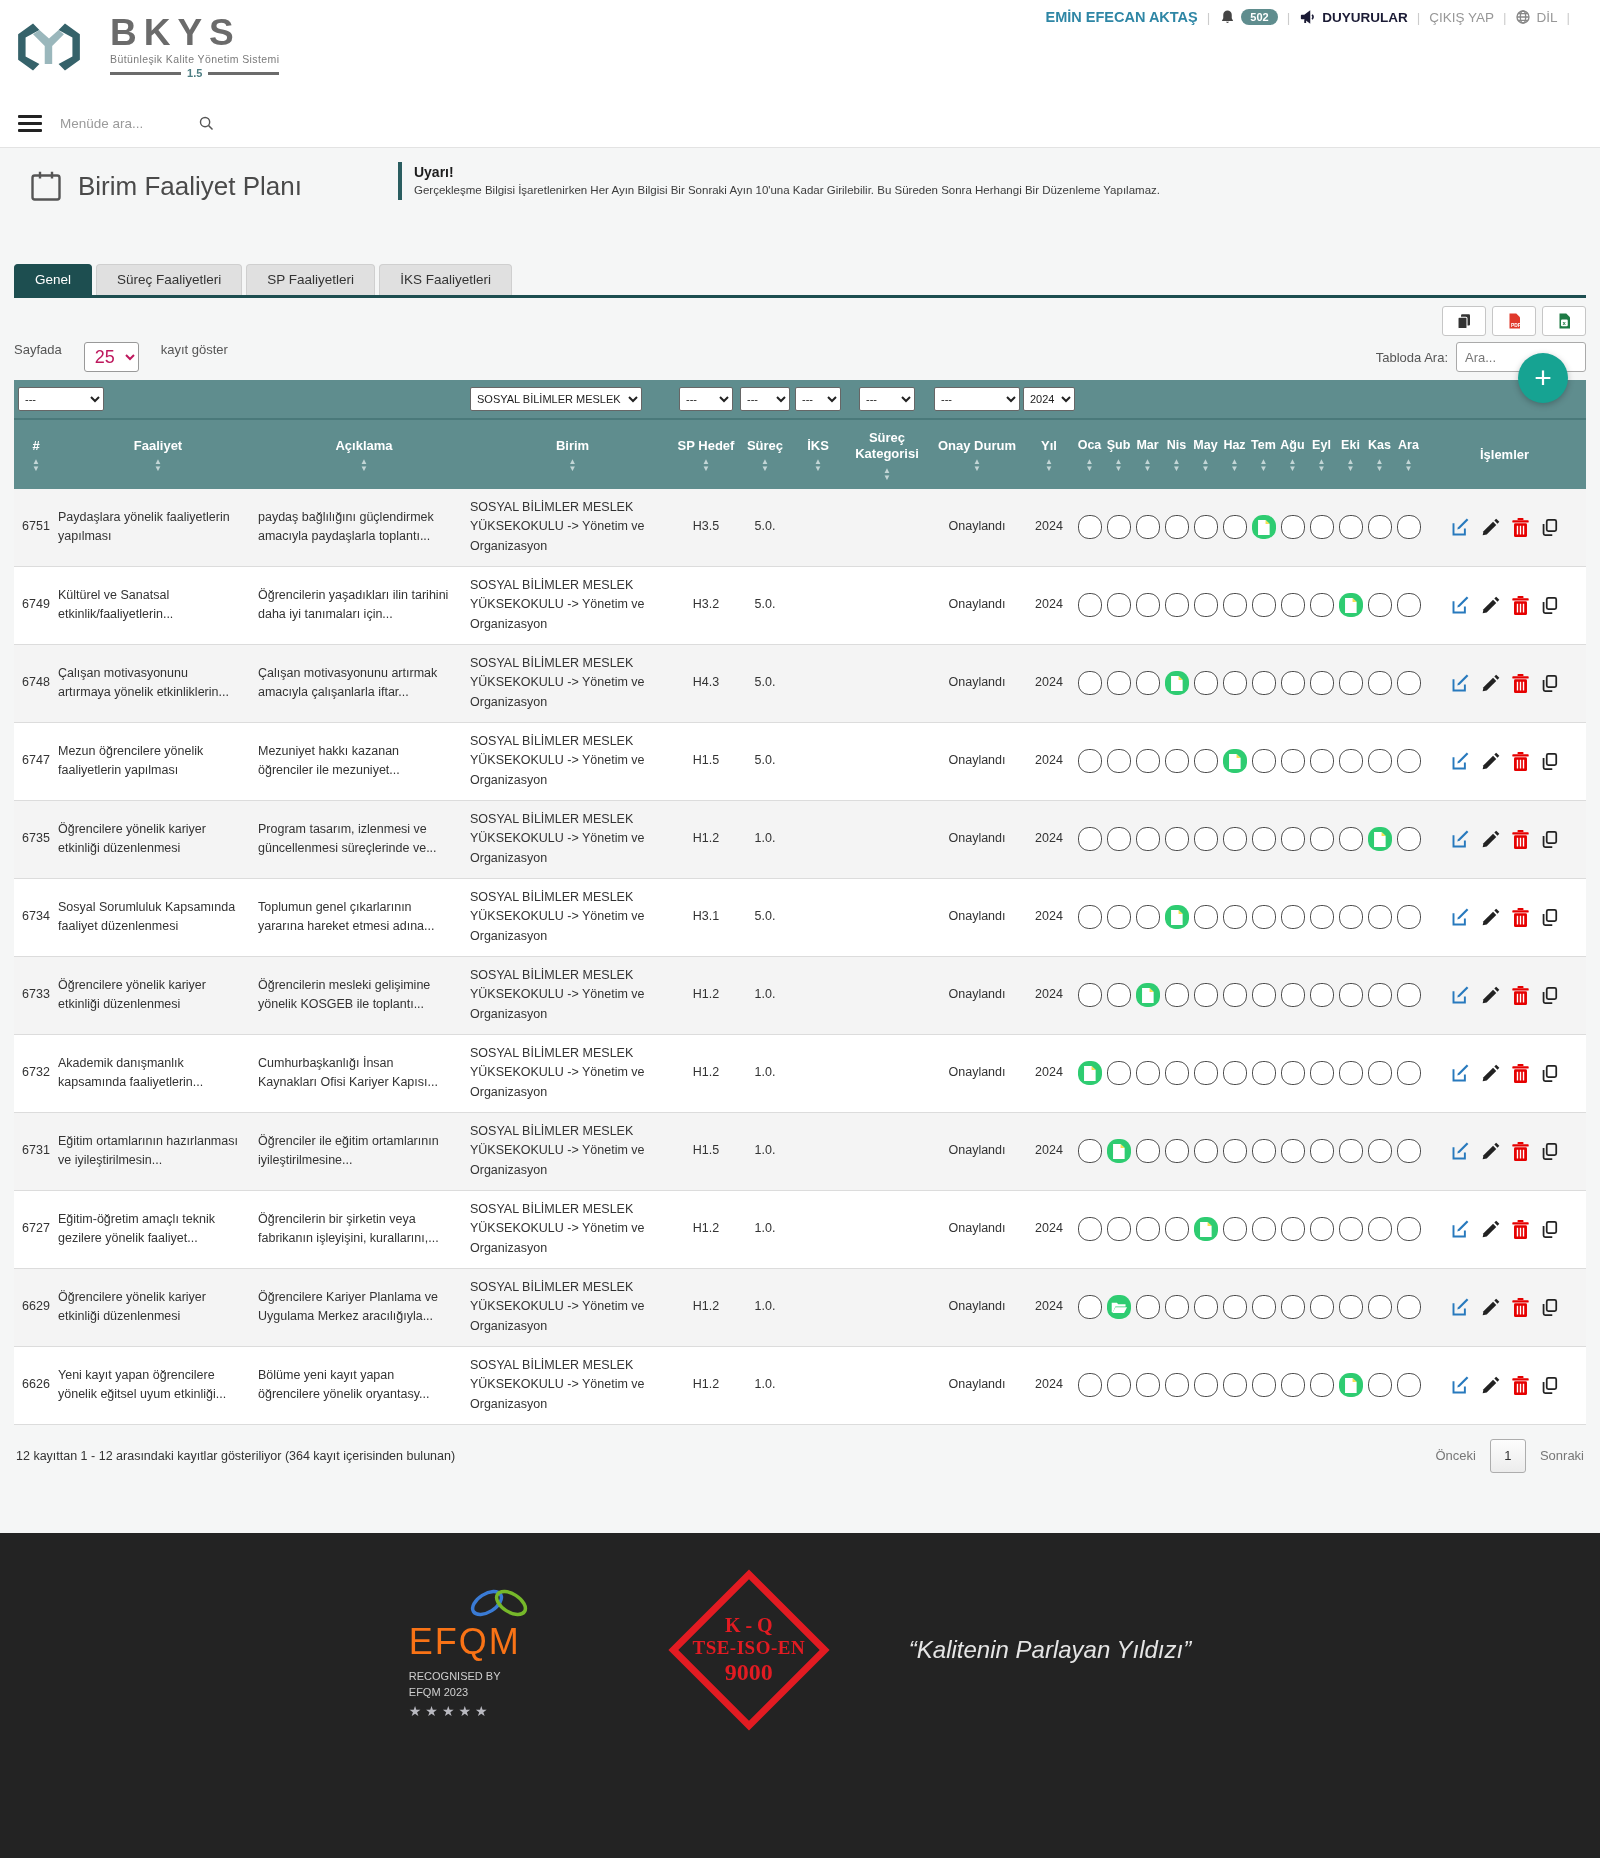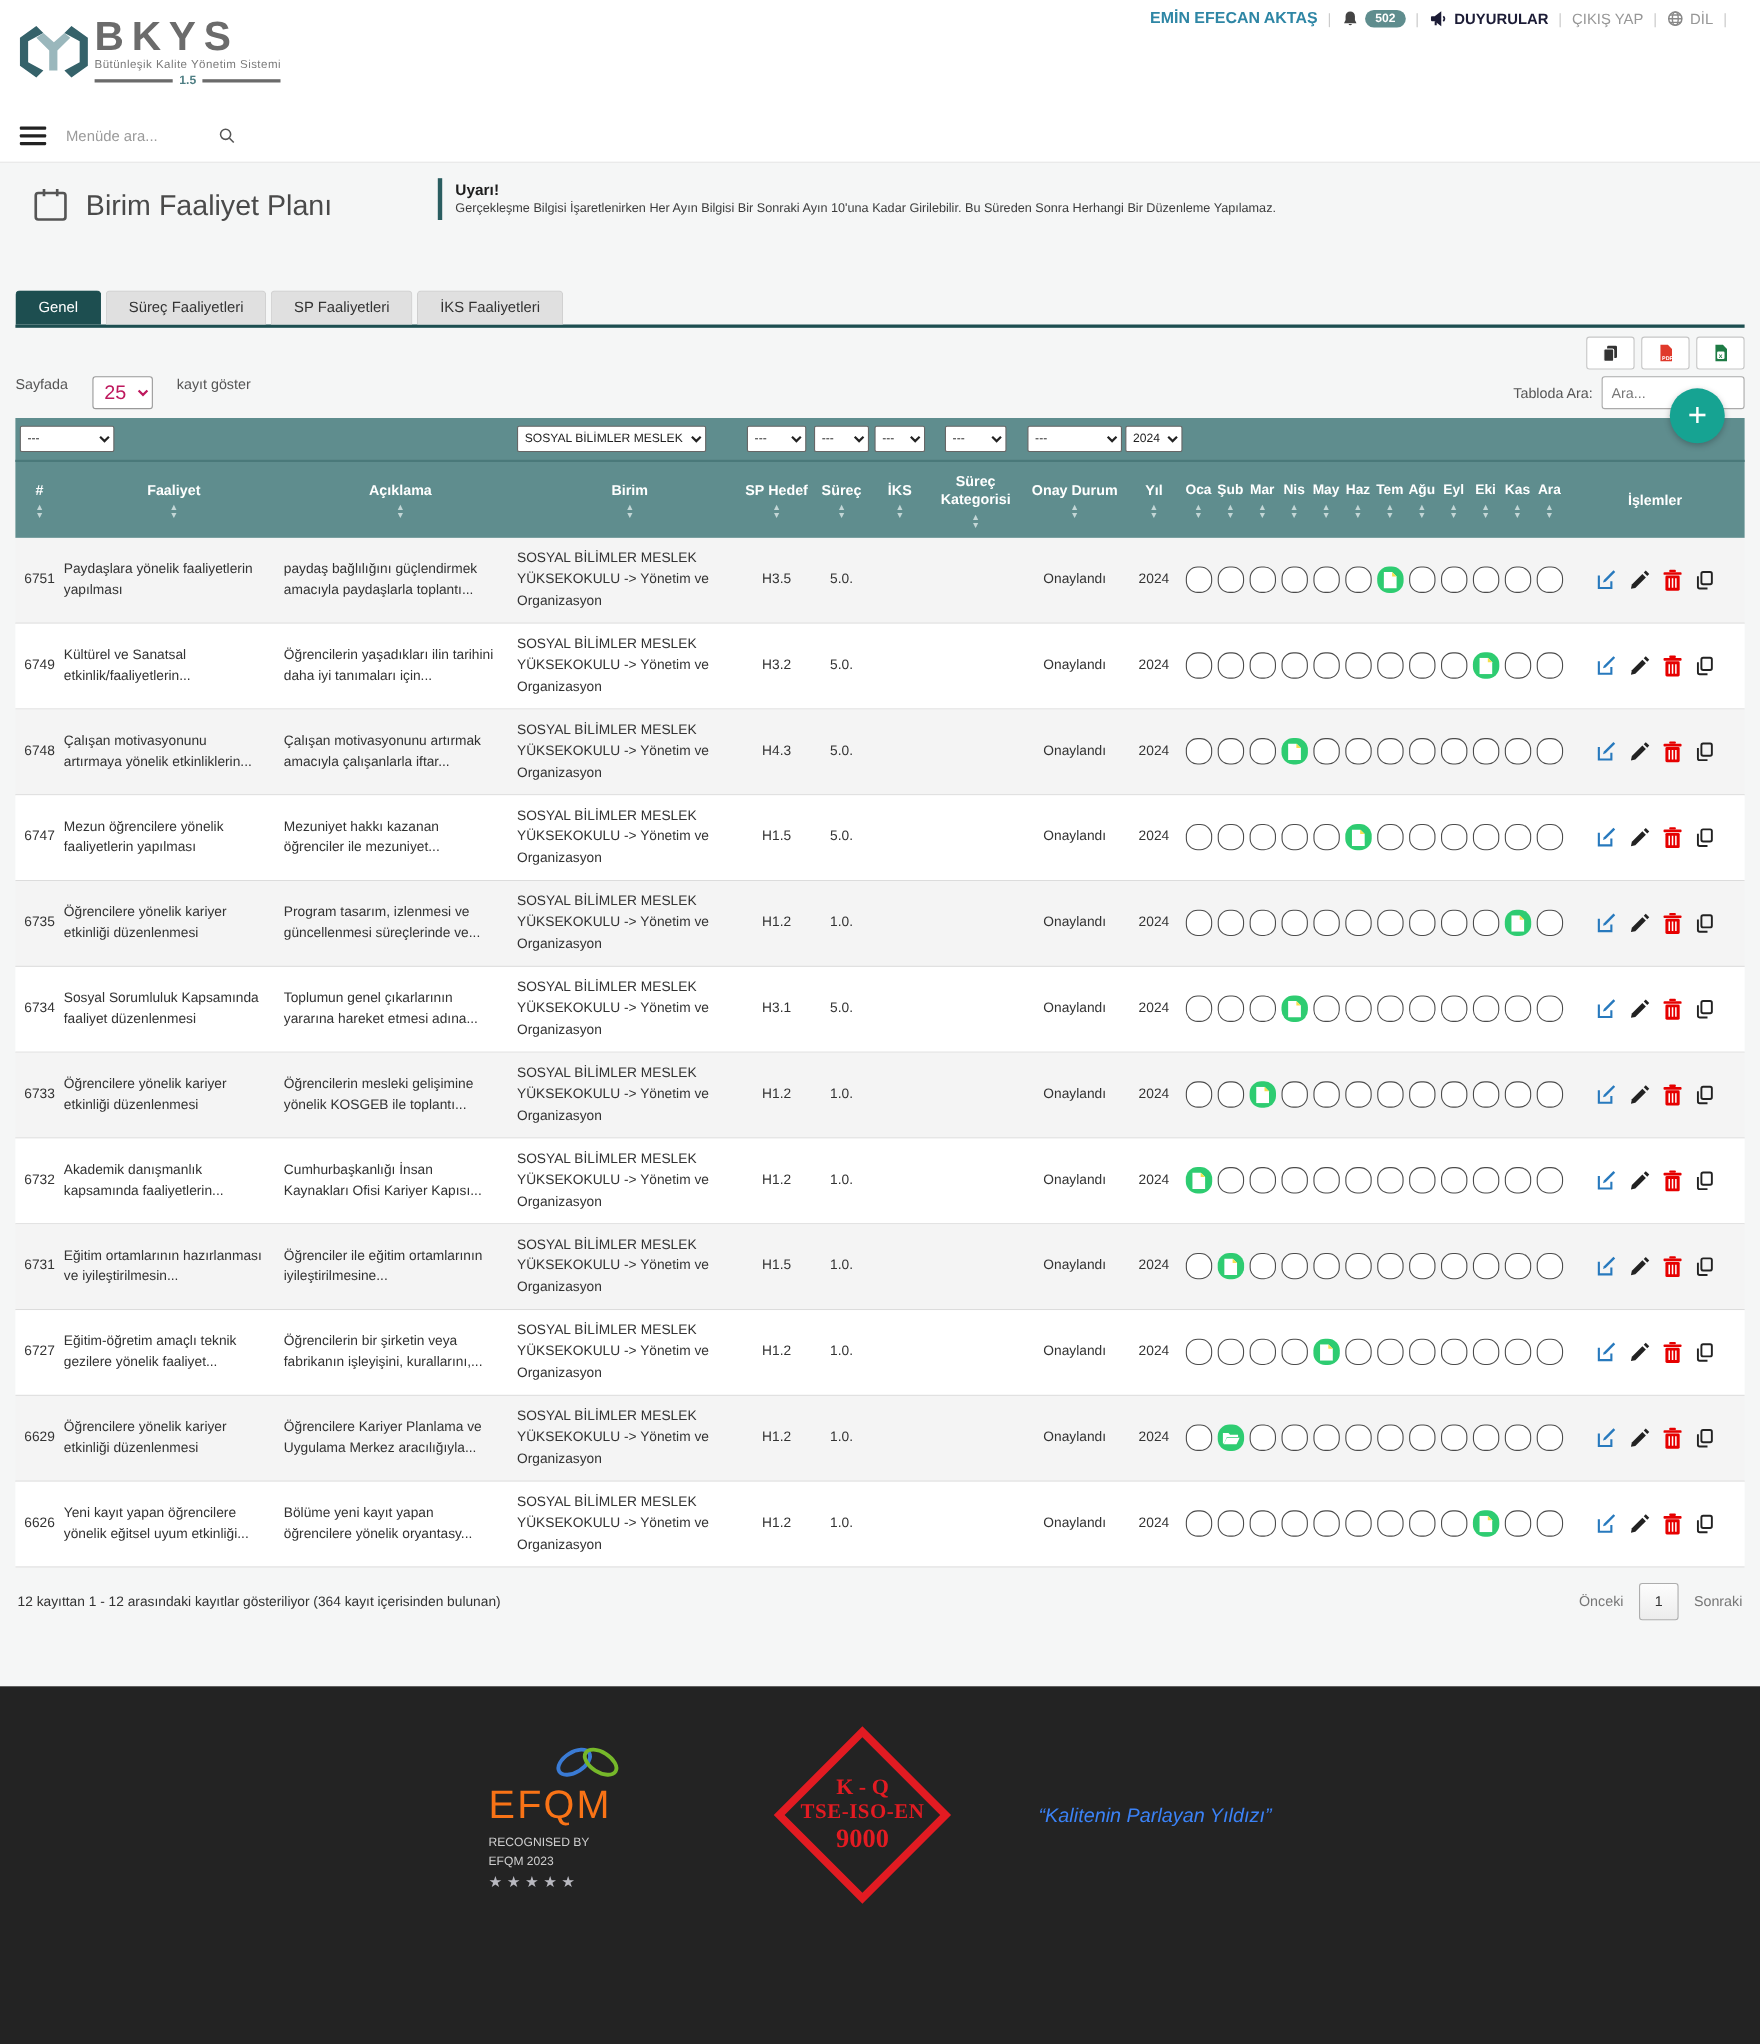--- a/index.html
+++ b/index.html
@@ -3,21 +3,21 @@
 <meta charset="utf-8">
 <style>
   * { margin:0; padding:0; box-sizing:border-box; }
   html,body { width:1600px; }
   body {
     font-family:"Liberation Sans","DejaVu Sans",sans-serif;
     background:#ffffff; color:#333; position:relative; height:1858px; overflow:hidden;
   }
   
   .topbar { position:relative; height:100px; background:#fff; }
-  .logo-wrap { position:absolute; left:16px; top:14px; display:flex; align-items:center; gap:4px; }
+  .logo-wrap { position:absolute; left:16px; top:14px; display:flex; align-items:center; gap:28px; }
   .logo-text .brand { font-size:37px; font-weight:bold; color:#6b6b6b; letter-spacing:7px; line-height:1; }
   .logo-text .brand-sub { font-size:10.5px; color:#7a7a7a; margin-top:2px; letter-spacing:.4px; }
   .logo-text .brand-ver { display:flex; align-items:center; gap:6px; margin-top:2px; }
   .logo-text .brand-ver .rule { height:3px; background:#6b6b6b; flex:1; }
   .logo-text .brand-ver .ver { font-size:11px; font-weight:bold; color:#4e7e83; }
   .userstrip { position:absolute; right:30px; top:8px; display:flex; align-items:center; gap:9px; font-size:13.5px; }
   .userstrip .sep { color:#ccc; }
   .user-name { color:#2e86a5; font-weight:bold; font-size:14.5px; cursor:pointer; }
   .iconbtn { display:inline-flex; align-items:center; gap:5px; cursor:pointer; }
   .badge { background:#5f8d8e; color:#fff; font-size:11px; font-weight:bold; border-radius:10px; padding:2px 9px; }
@@ -87,21 +87,21 @@
   .efqm { width:180px; }
   .efqm .efqm-name { font-size:36px; font-weight:normal; color:#f97316; letter-spacing:2px; line-height:1; }
   .efqm .efqm-rec { font-size:11px; color:#cfcfcf; margin-top:8px; line-height:1.5; }
   .efqm .efqm-stars { font-size:14px; color:#b9b9c0; letter-spacing:4px; margin-top:2px; }
   .kq-diamond { width:150px; height:150px; display:flex; align-items:center; justify-content:center; position:relative;font-family:Liberation Serif, serif; }
   .kq-diamond .dshape { position:absolute; inset:18px; border:7px solid #e21b22; transform:rotate(45deg); }
   .kq-text { position:relative; text-align:center; color:#e21b22; font-weight:bold; }
   .kq-text .l1 { font-size:20px; } .kq-text .l2 { font-size:19px; letter-spacing:.5px; } .kq-text .l3 { font-size:24px; }
   .yokak { display:flex; align-items:center; gap:10px; }
   .yokak-text { color:#2b6fc0; font-weight:bold; font-style:italic; font-size:18px; line-height:1.2; }
-  .slogan { color:#3b82f6; font-size:18px; font-style:italic; }
+  .slogan { color:#e5e5e5; font-size:24px; font-style:italic; }
   .copyright { position:absolute; bottom:12px; width:100%; text-align:center; font-size:12px; color:#c9c9c9; }
   .copyright a { color:#54b054; text-decoration:none; cursor:pointer; }
   svg { display:block; }
 </style>
 </head>
 <body>
 
 <header class="topbar">
   <div class="logo-wrap">
     <svg width="66" height="50" viewBox="0 0 62 46">

